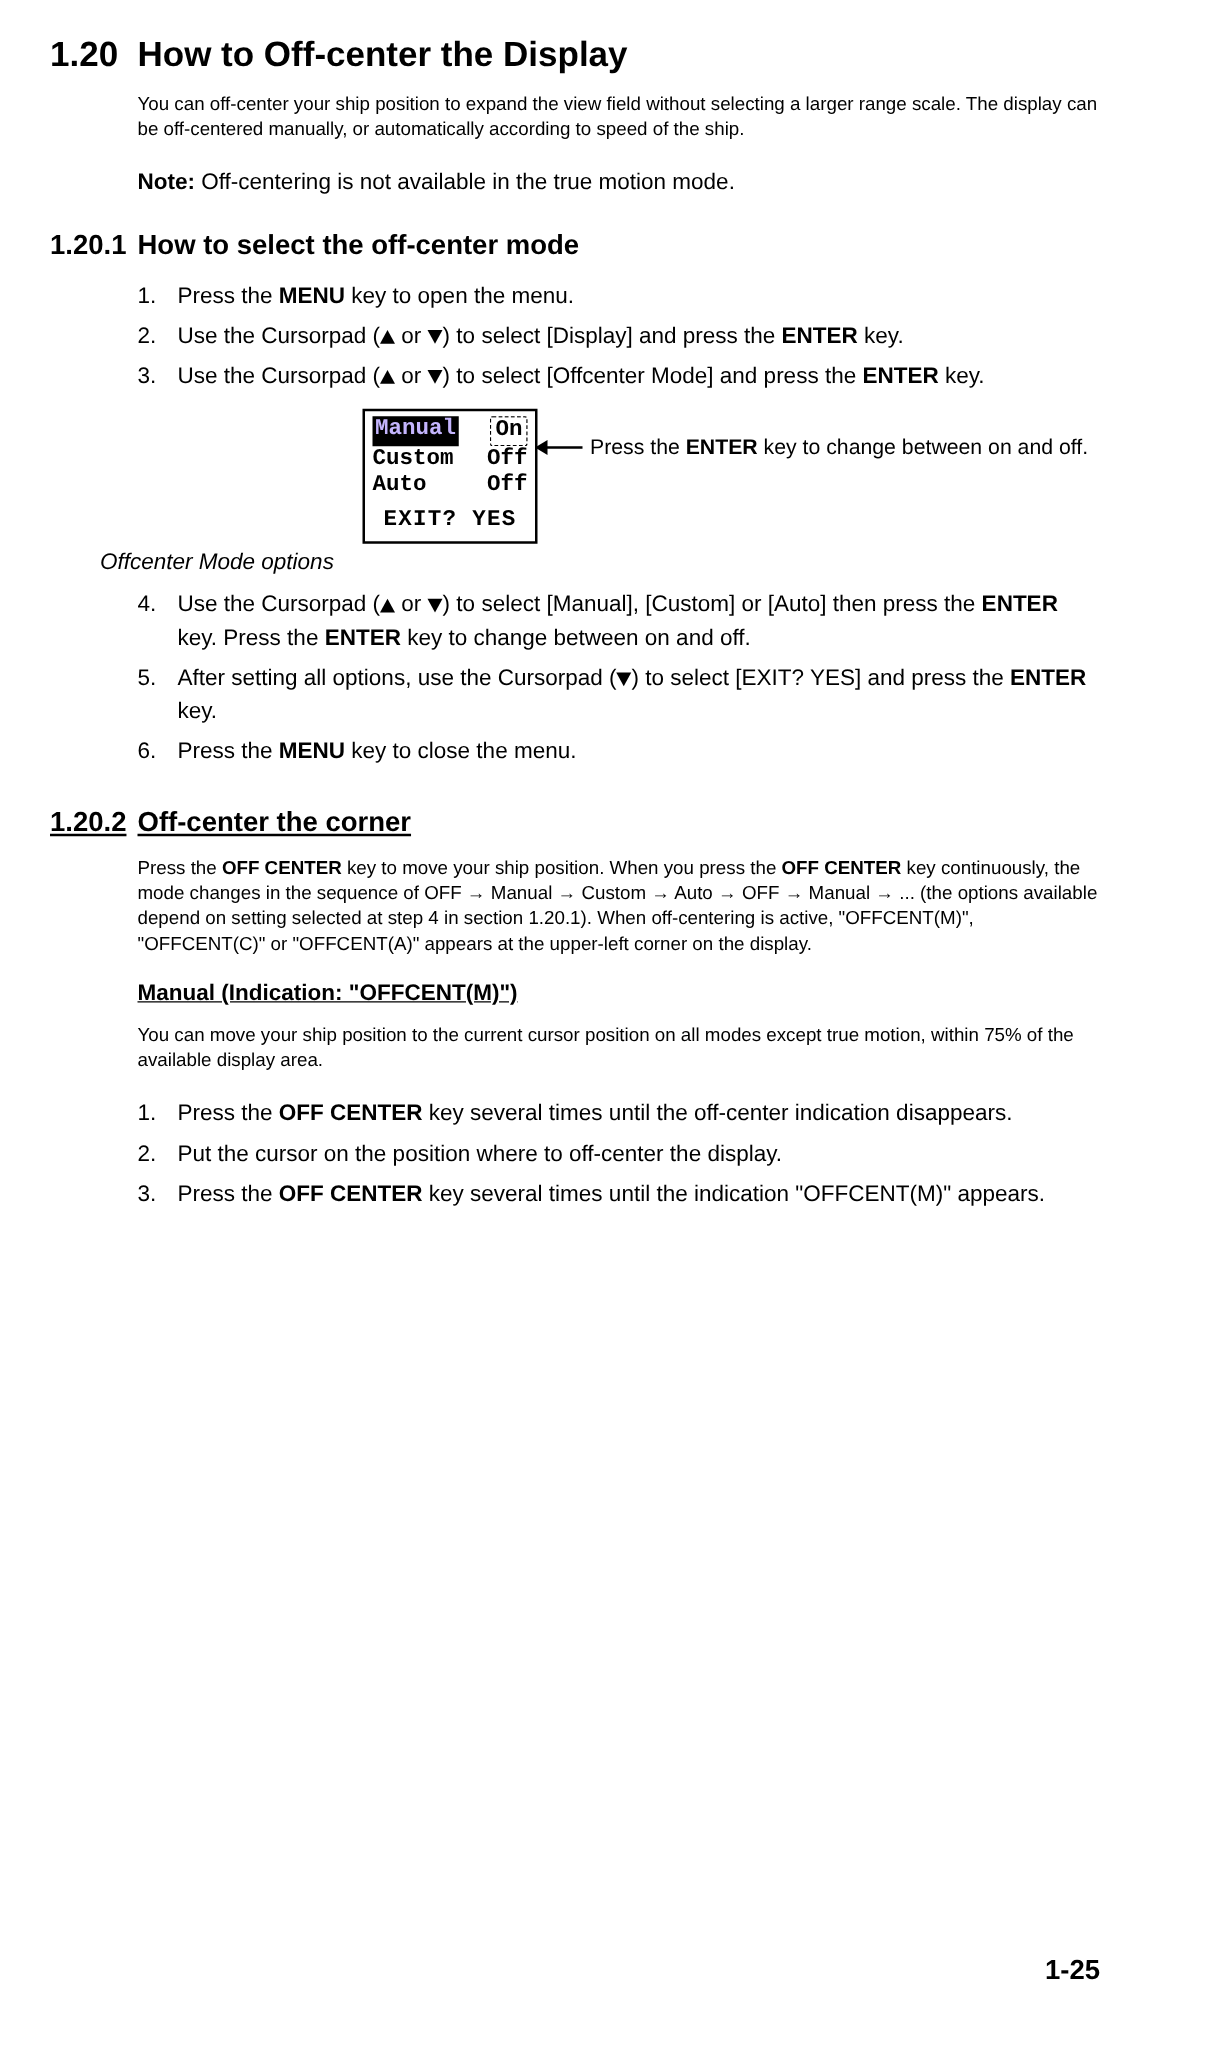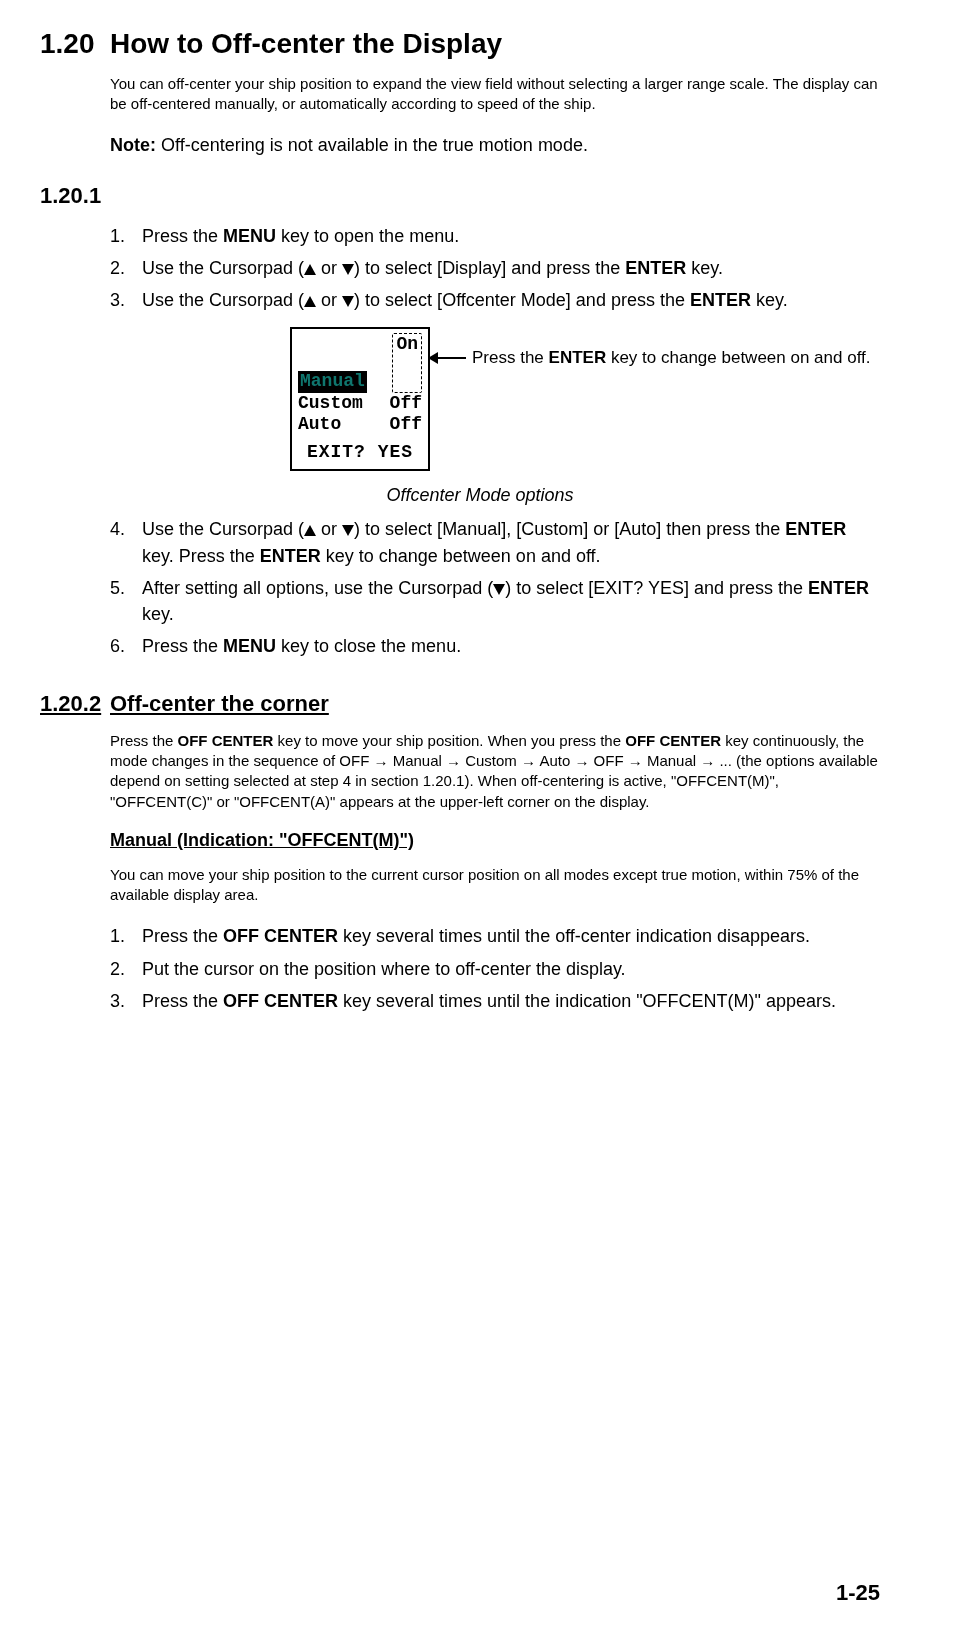--- a/index.html
+++ b/index.html
@@ -99,23 +99,22 @@
     font-size: 18px;
     line-height: 1.2;
   }
   .menu-row {
     display: flex;
     justify-content: space-between;
     padding: 0 0;
   }
   .menu-row.sel .label {
     background: #000;
-    color: #0f766e;
+    color: #c4b5fd;
     padding: 0 2px;
-    margin-top: 38px;
   }
   .menu-row .val.dashed {
     border: 1px dashed #000;
     padding: 0 3px;
     border-radius: 2px;
   }
   .menu-exit {
     text-align: center;
     margin-top: 6px;
     letter-spacing: 1px;
@@ -141,34 +140,34 @@
     border-top: 6px solid transparent;
     border-bottom: 6px solid transparent;
     border-right: 10px solid #000;
   }
   .callout-text {
     font-size: 17px;
     line-height: 1.3;
     margin-left: 6px;
   }
   .fig-caption {
-    text-align: center;
+    text-align: left;
     font-style: italic;
     font-size: 18px;
-    margin: 14px 0 10px -30px;
+    margin: 4px 0 10px -30px;
   }
   .underline-heading {
     font-size: 18px;
     font-weight: bold;
     text-decoration: underline;
     margin: 10px 0 14px 0;
   }
   .footer-page {
     position: absolute;
-    bottom: 34px;
+    bottom: 51px;
     right: 92px;
     font-size: 22px;
     font-weight: bold;
   }
   .rarr { font-family: Arial, sans-serif; margin-top: 34px; }
 </style>
 </head>
 <body>
 
 <div class="page">
@@ -187,20 +186,21 @@
       <p class="para">You can off-center your ship position to expand the view field without selecting a larger range scale. The display can be off-centered manually, or automatically according to speed of the ship.</p>
       <p class="note">
         <b>Note:</b><span> Off-centering is not available in the true motion mode.</span>
       </p>
     </div>
   </div>
 
   <div class="sub">
     <span class="row">
       <span class="num-col">1.20.1</span>
+      <span>How to select the off-center mode</span>
     </span>
   </div>
 
   <div class="row">
     <div class="num-col"></div>
     <div class="body-col">
       <ol class="steps">
         <li>
             <span class="n">1.</span>
             <span class="t"><span>Press the </span><b>MENU</b><span> key to open the menu.</span></span>

